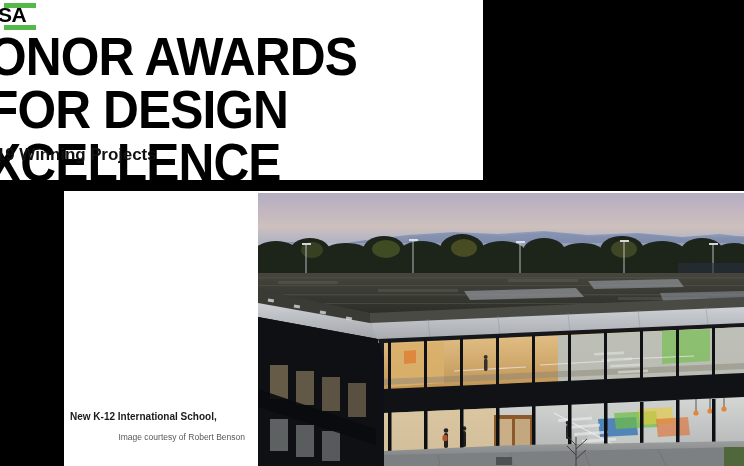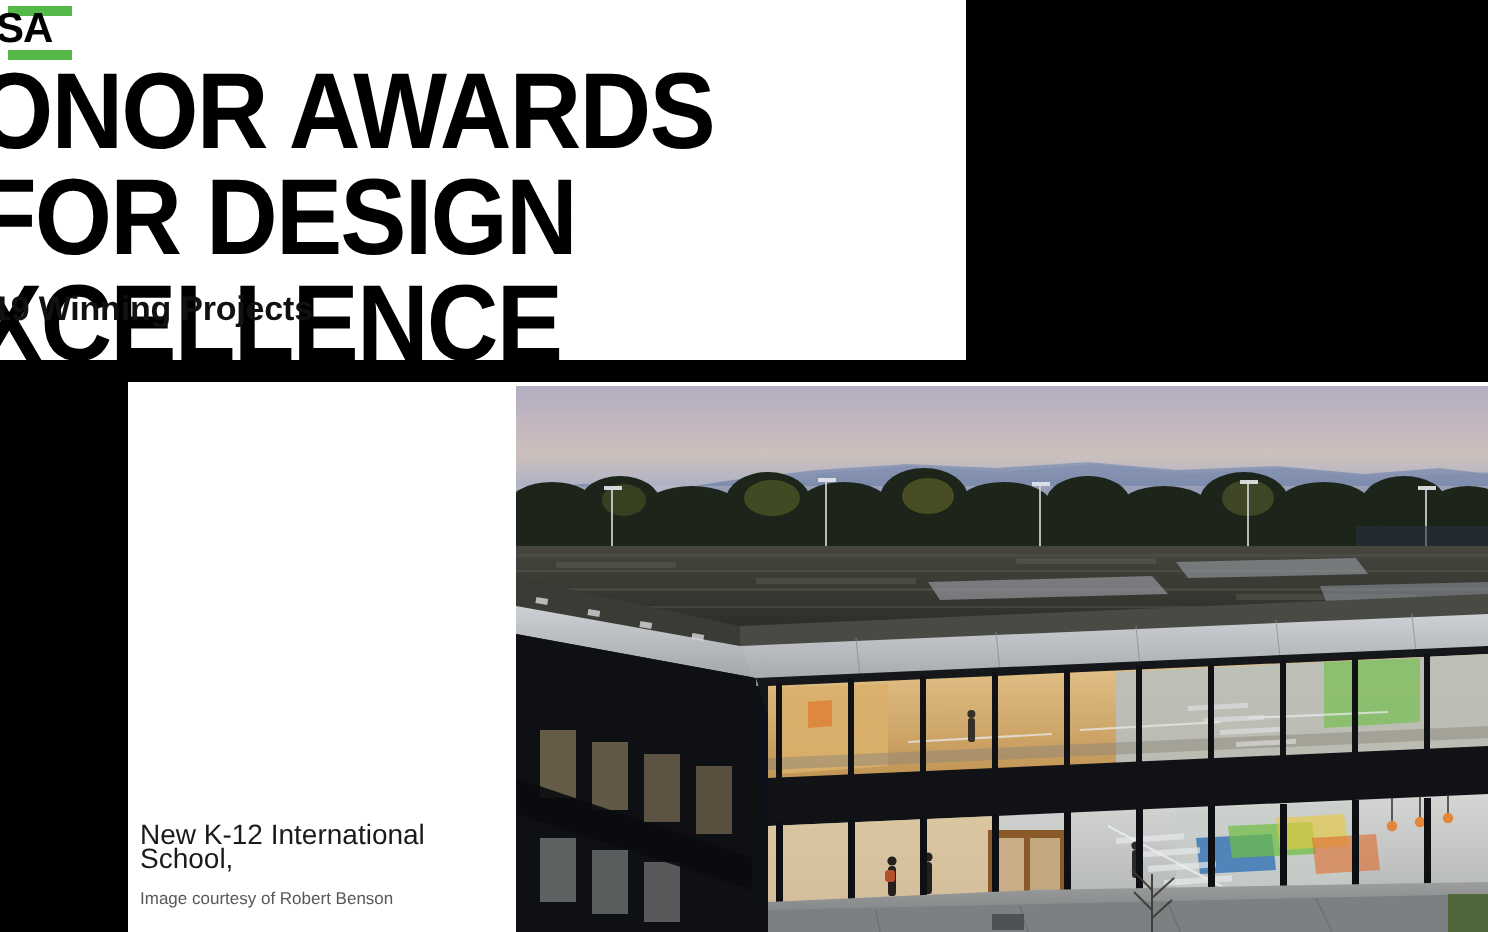--- a/index.html
+++ b/index.html
@@ -112,40 +112,41 @@
   
   .caption {
     position: absolute;
     left: 70px;
     top: 411px;
     width: 175px;
     color: #3c3c3c;
   }
   .caption-title {
     font-family: "Liberation Sans", sans-serif;
-    font-weight: 400;
-    font-size: 14px;
+    font-weight: 700;
+    font-size: 10px;
     line-height: 12px;
     color: #1a1a1a;
     margin-bottom: 1px;
   }
   .caption-credit {
     font-family: "Liberation Sans", sans-serif;
     font-weight: 400;
     font-size: 8.5px;
     line-height: 11.5px;
     color: #58585a;
   }
   .caption-courtesy {
     margin-top: 9px;
     font-family: "Liberation Sans", sans-serif;
     font-weight: 400;
     font-size: 8.5px;
     line-height: 11.5px;
     color: #58585a;
+    text-align: right;
   }
 
   
   .photo {
     position: absolute;
     left: 258px;
     top: 193px;
     width: 486px;
     height: 273px;
     overflow: hidden;

